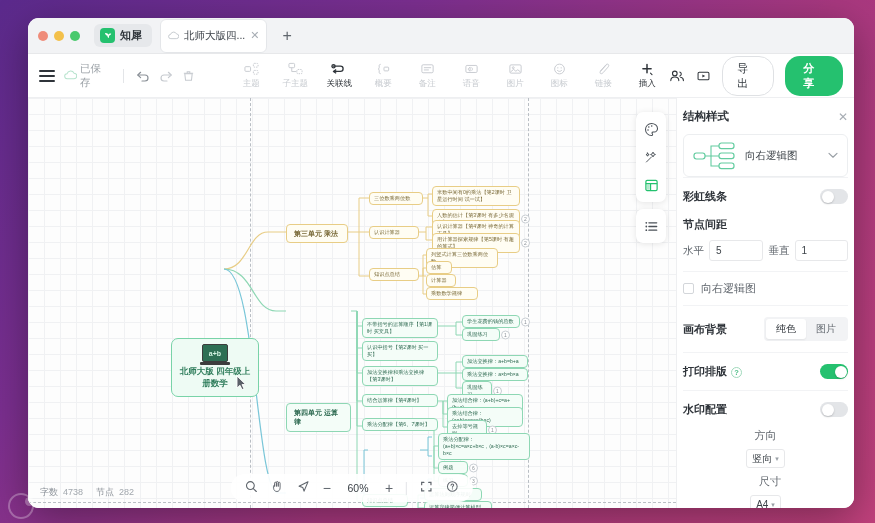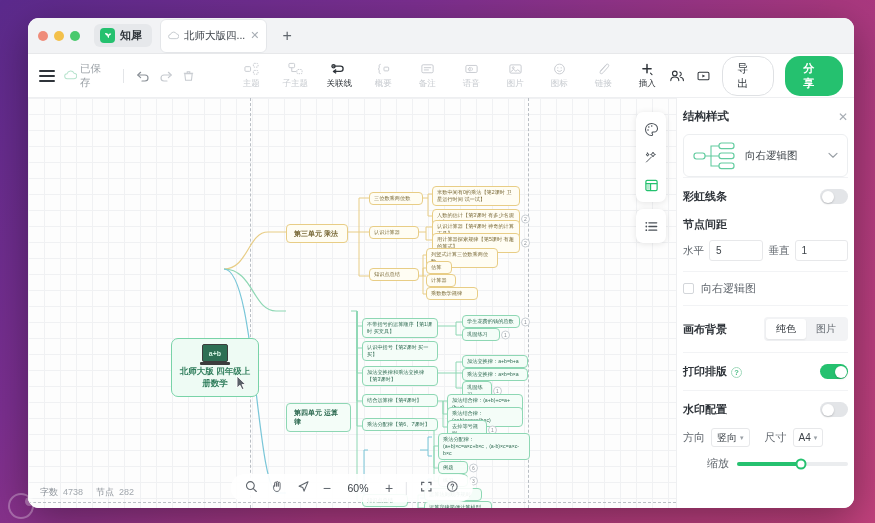--- a/index.html
+++ b/index.html
@@ -635,21 +635,21 @@
           <span>打印排版</span><span class="qmark">?</span>
         </span>
         <span class="switch on"></span>
       </div>
 
       <div class="p-row">
         <span class="p-label">水印配置</span>
         <span class="switch"></span>
       </div>
 
-      <div style="display:flex; align-items:center; gap:6px;">
+      <div style="display:flex; align-items:center; gap:6px;flex-direction:column;">
         <span class="p-label sm">方向</span>
         <span class="sel-box">
           <span>竖向</span>
           <span class="cv">▾</span>
         </span>
         <span class="p-label sm" style="margin-left:9px;">尺寸</span>
         <span class="sel-box">
           <span>A4</span>
           <span class="cv">▾</span>
         </span>

